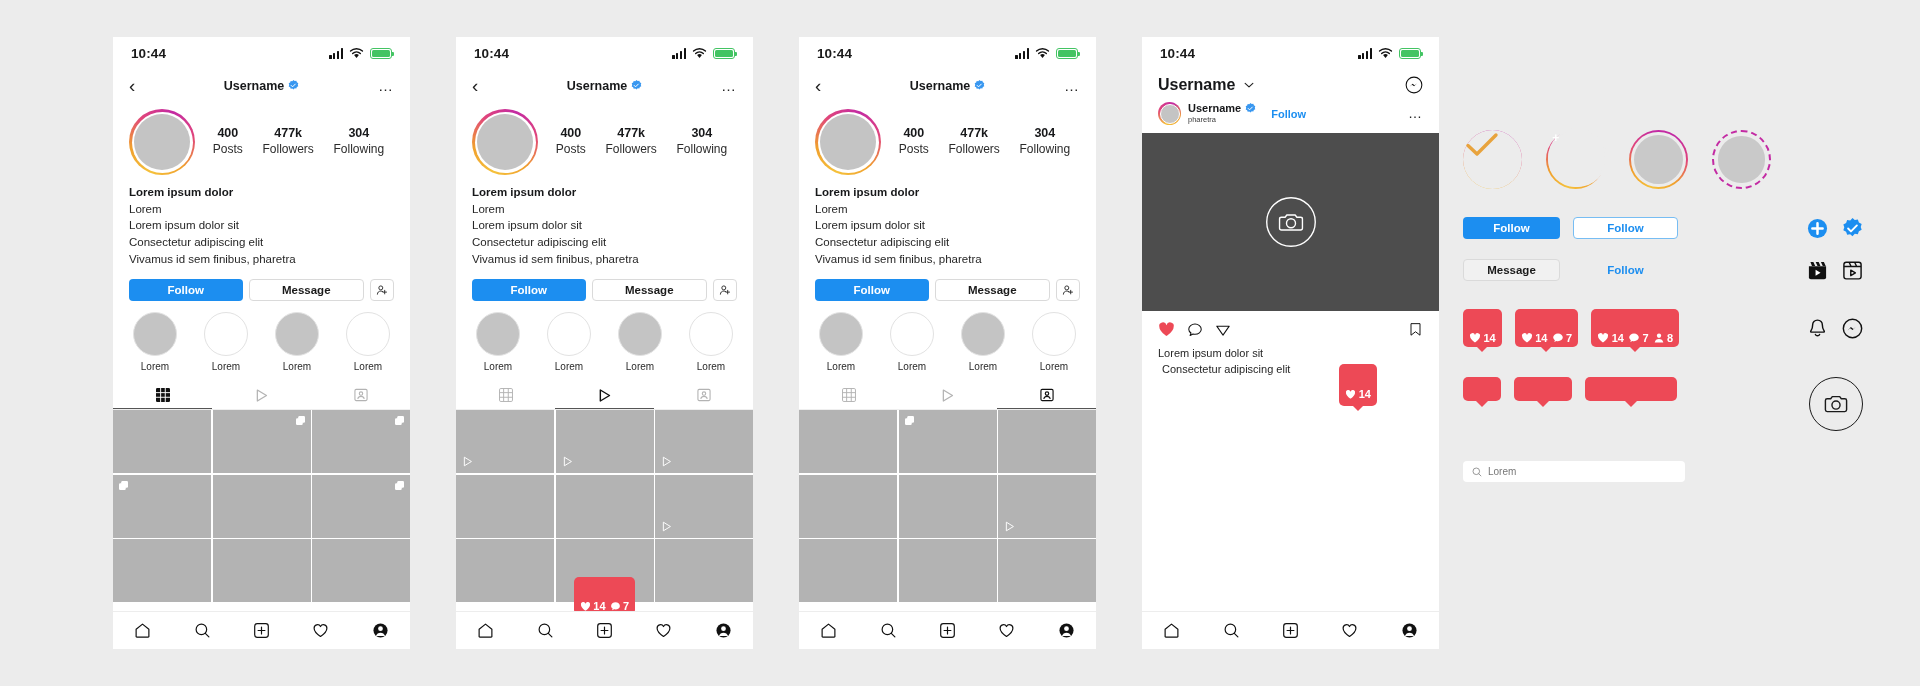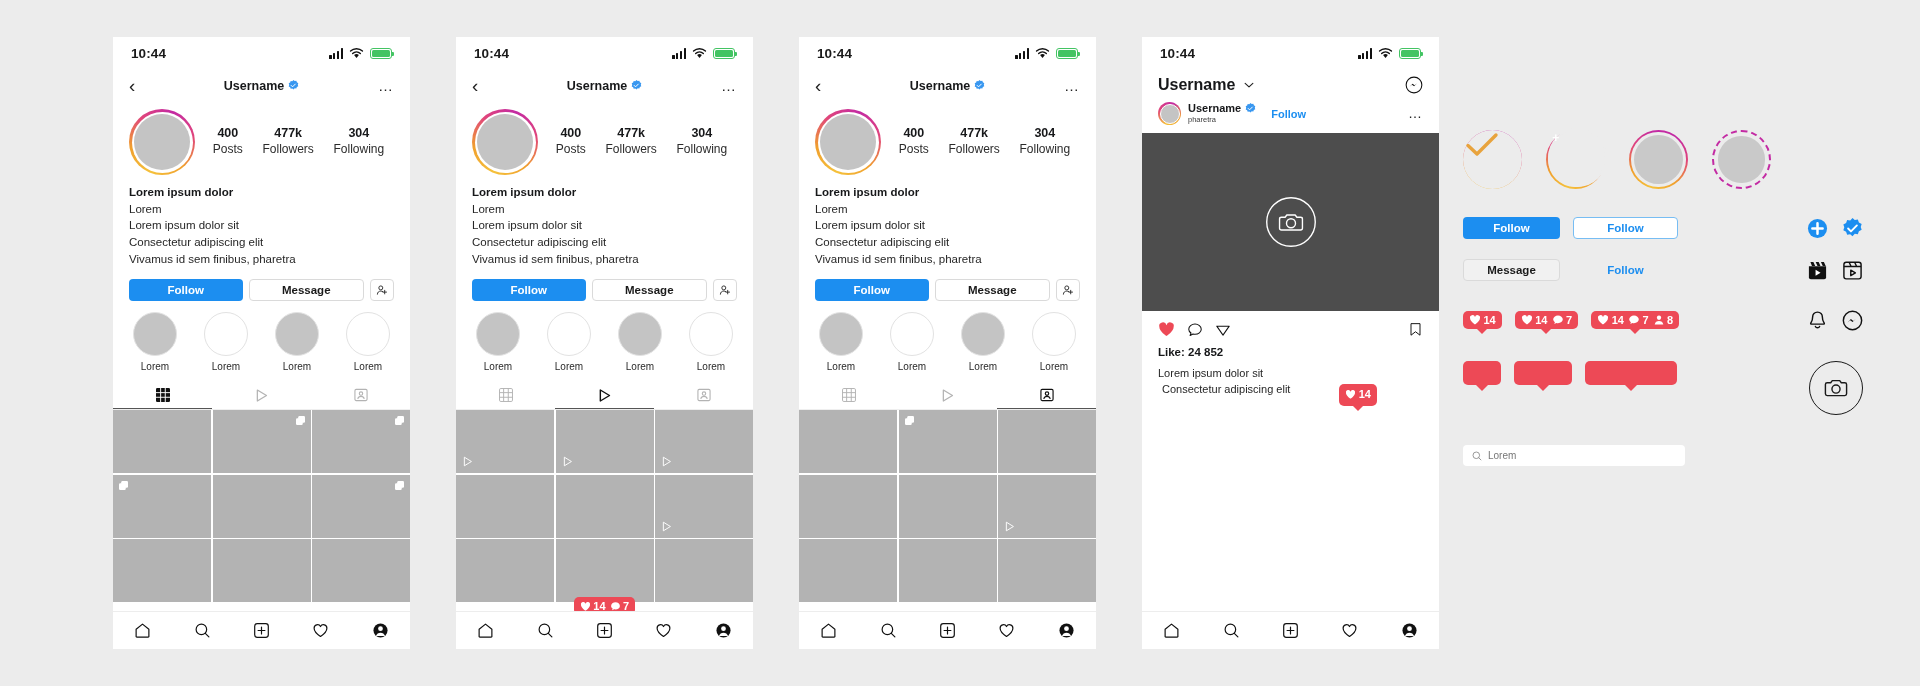--- a/index.html
+++ b/index.html
@@ -106,21 +106,21 @@
 
   
   .bubble { background:#ed4956; border-radius:5px; color:#fff; display:inline-flex;
             align-items:center; gap:4px; padding:3px 6px; font-size:11px;
             font-weight:bold; position:relative; }
   .bubble::after { content:""; position:absolute; bottom:-5px; left:50%;
     transform:translateX(-50%); width:0;height:0;
     border-left:6px solid transparent; border-right:6px solid transparent;
     border-top:6px solid #ed4956;}
   .bubble .ic { display:inline-flex; align-items:center; }
-  .bubble .grp { display:inline-flex; align-items:center; gap:2.5px;}
+  .bubble .grp { display:inline-flex; align-items:center; gap:2.5px;margin-top:20px;}
 
   
   .fnav { display:flex; align-items:center; padding:6px 16px 8px 16px;}
   .fnav .t { font-size:16px; font-weight:bold; color:#17181a; }
   .fnav .chev { margin-left:8px; color:#222;}
   .fnav .msgr { margin-left:auto; }
   .posthead { display:flex; align-items:center; padding:0 16px 8px 16px; gap:7px;}
   .posthead .pa { width:23px;height:23px;border-radius:50%;padding:1.5px;
     background:conic-gradient(from 200deg,#f5c13b,#e0457b,#c32aa3,#f0a02e,#f5c13b);}
   .posthead .pa > i{display:block;width:100%;height:100%;border-radius:50%;
@@ -751,21 +751,20 @@
     <svg width="16" height="16" viewBox="0 0 20 20">
           <path d="M10 2.6c4.3 0 7.8 2.8 7.8 6.4s-3.5 6.4-7.8 6.4c-.9 0-1.7-.1-2.5-.3l-3.6 1.8 1.1-3.1c-1.7-1.2-2.8-2.9-2.8-4.8 0-3.6 3.5-6.4 7.8-6.4z" stroke="#111" stroke-width="1.3" fill="none" stroke-linejoin="round"></path>
         </svg>
     <svg width="16" height="16" viewBox="0 0 20 20">
           <path d="M2.2 5.2h15.6L10 16.4z" stroke="#111" stroke-width="1.3" fill="none" stroke-linejoin="round"></path>
         </svg>
     <svg class="save" width="15" height="15" viewBox="0 0 18 20">
           <path d="M3 2.2h12v15.4L9 13l-6 4.6z" stroke="#111" stroke-width="1.3" fill="none" stroke-linejoin="round"></path>
         </svg>
   </div>
-  <div class="likes">Like: 24 852</div>
   <div class="cap">
     <div>Lorem ipsum dolor sit</div>
     <div style="padding-left:4px">Consectetur adipiscing elit</div>
     <div style="position:absolute;right:62px;top:26px;">
       <span class="bubble">
         <span class="grp">
           <span class="ic">
                 <svg width="11" height="11" viewBox="0 0 20 20">
                   <path d="M10 17.5S1.8 12.4 1.8 7.2A4.2 4.2 0 0 1 10 5a4.2 4.2 0 0 1 8.2 2.2c0 5.2-8.2 10.3-8.2 10.3z" fill="#fff"></path>
                 </svg>

